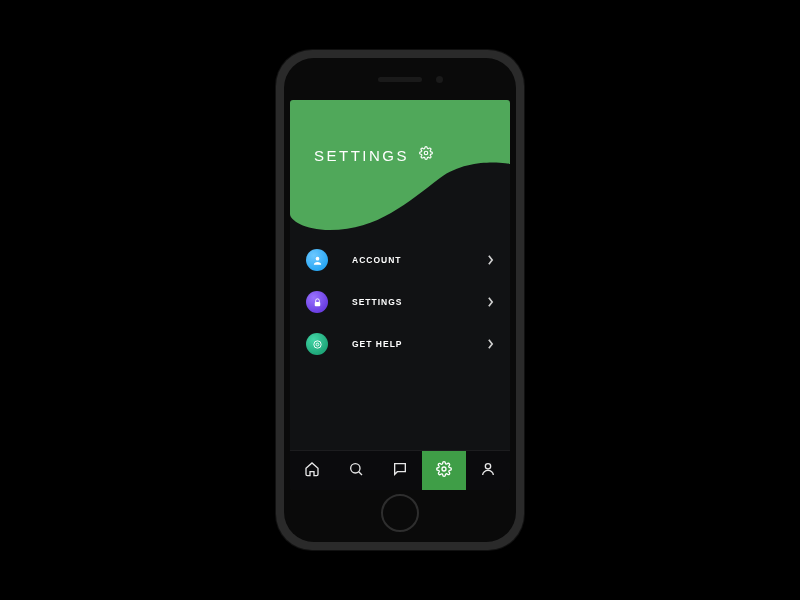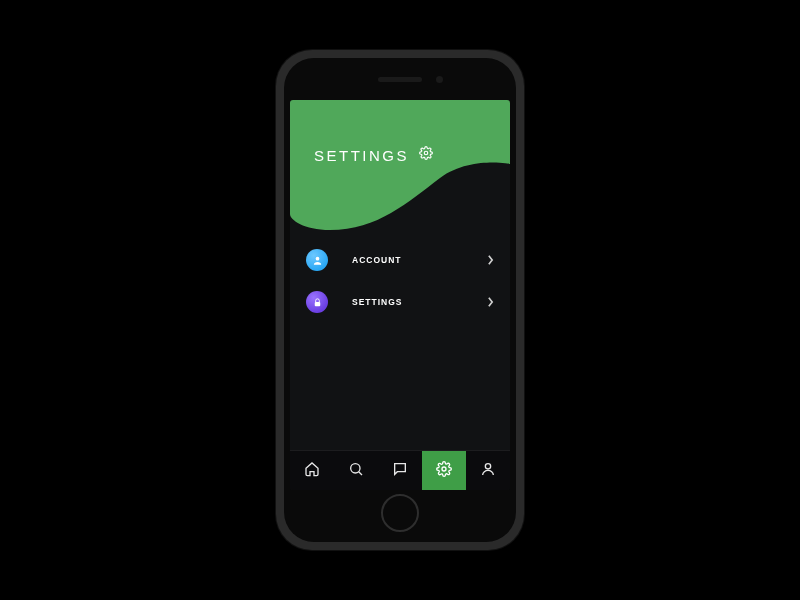--- a/index.html
+++ b/index.html
@@ -137,20 +137,34 @@
               </svg>
           </span>
           <span class="menu-label">SETTINGS</span>
           <span class="chevron">
             <svg width="7" height="10" viewBox="0 0 8 12" fill="none" stroke="currentColor" stroke-width="2">
                 <path d="M2 1l4 5-4 5"></path>
               </svg>
           </span>
         </div>
 
+        <div class="menu-item">
+          <span class="menu-icon" style="background:radial-gradient(circle at 35% 30%, #44d6a7, #1FA87A 70%)">
+            <svg width="11" height="11" viewBox="0 0 24 24" fill="none" stroke="#fff" stroke-width="2">
+                <circle cx="12" cy="12" r="8"></circle>
+                <circle cx="12" cy="12" r="3"></circle>
+              </svg>
+          </span>
+          <span class="menu-label">GET HELP</span>
+          <span class="chevron">
+            <svg width="7" height="10" viewBox="0 0 8 12" fill="none" stroke="currentColor" stroke-width="2">
+                <path d="M2 1l4 5-4 5"></path>
+              </svg>
+          </span>
+        </div>
 
       </div>
 
       <div class="navbar">
         <div class="nav-item">
           <span>
             <svg width="16" height="16" viewBox="0 0 24 24" fill="none" stroke="currentColor" stroke-width="2">
                 <path d="M3 11l9-8 9 8v9a2 2 0 0 1-2 2h-4v-6h-6v6H5a2 2 0 0 1-2-2z"></path>
               </svg>
           </span>

